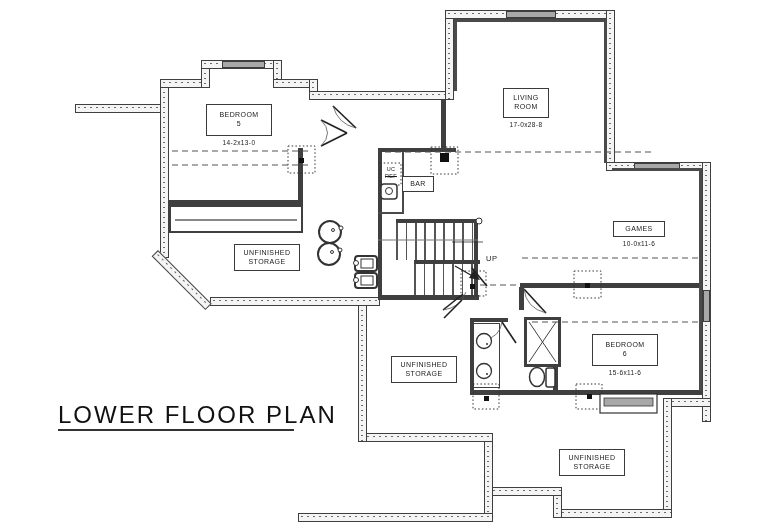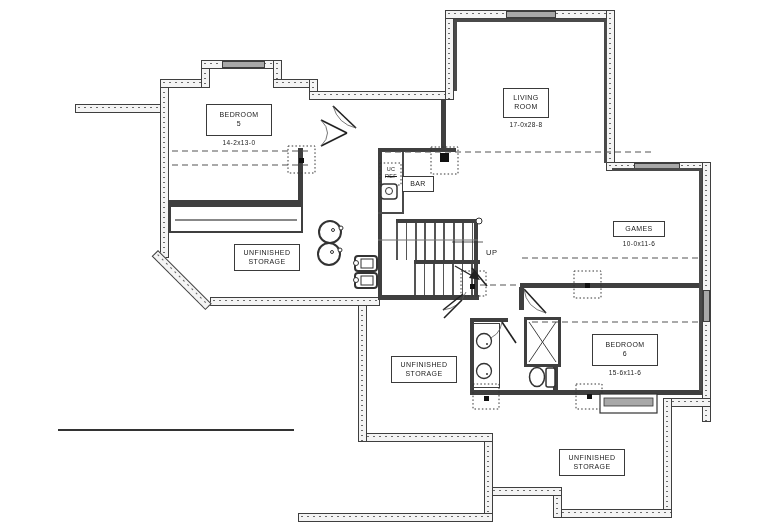--- a/index.html
+++ b/index.html
@@ -192,17 +192,18 @@
 STORAGE</div>
   <div class="rbox" style="left:391px;top:356px;width:66px;height:27px;">UNFINISHED
 STORAGE</div>
   <div class="rbox" style="left:559px;top:449px;width:66px;height:27px;">UNFINISHED
 STORAGE</div>
 
   <div class="rbox" style="left:402px;top:176px;width:32px;height:16px;">BAR</div>
 
   <div class="tinytxt" style="left:382px;top:166px;width:18px;">UC</div>
   <div class="tinytxt" style="left:380px;top:173px;width:22px;text-decoration:line-through;">REF</div>
-  <div class="uptxt" style="left:486px;top:248px;">UP</div>
-
+  <div class="uptxt" style="left:486px;top:254px;">UP</div>
+
+  <div class="title">LOWER FLOOR PLAN</div>
   <div class="title-rule"></div>
 
 </div>
 
 </body></html>

